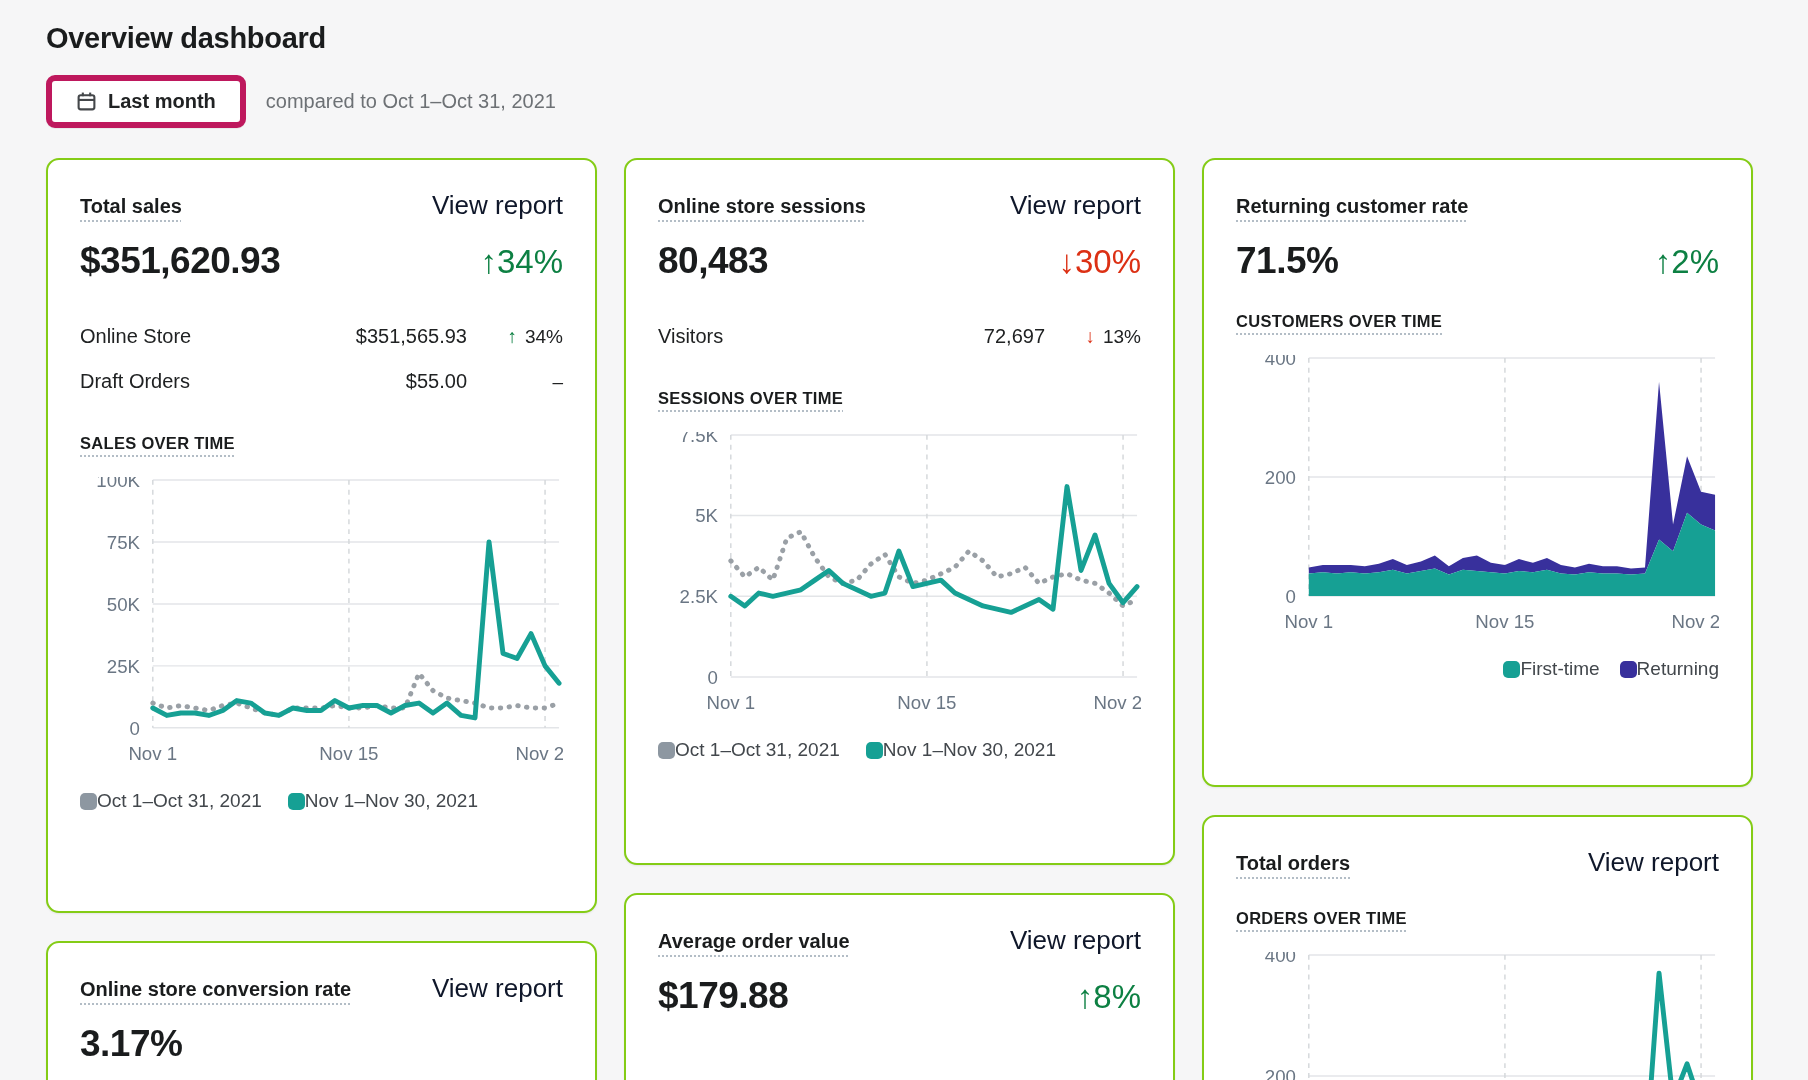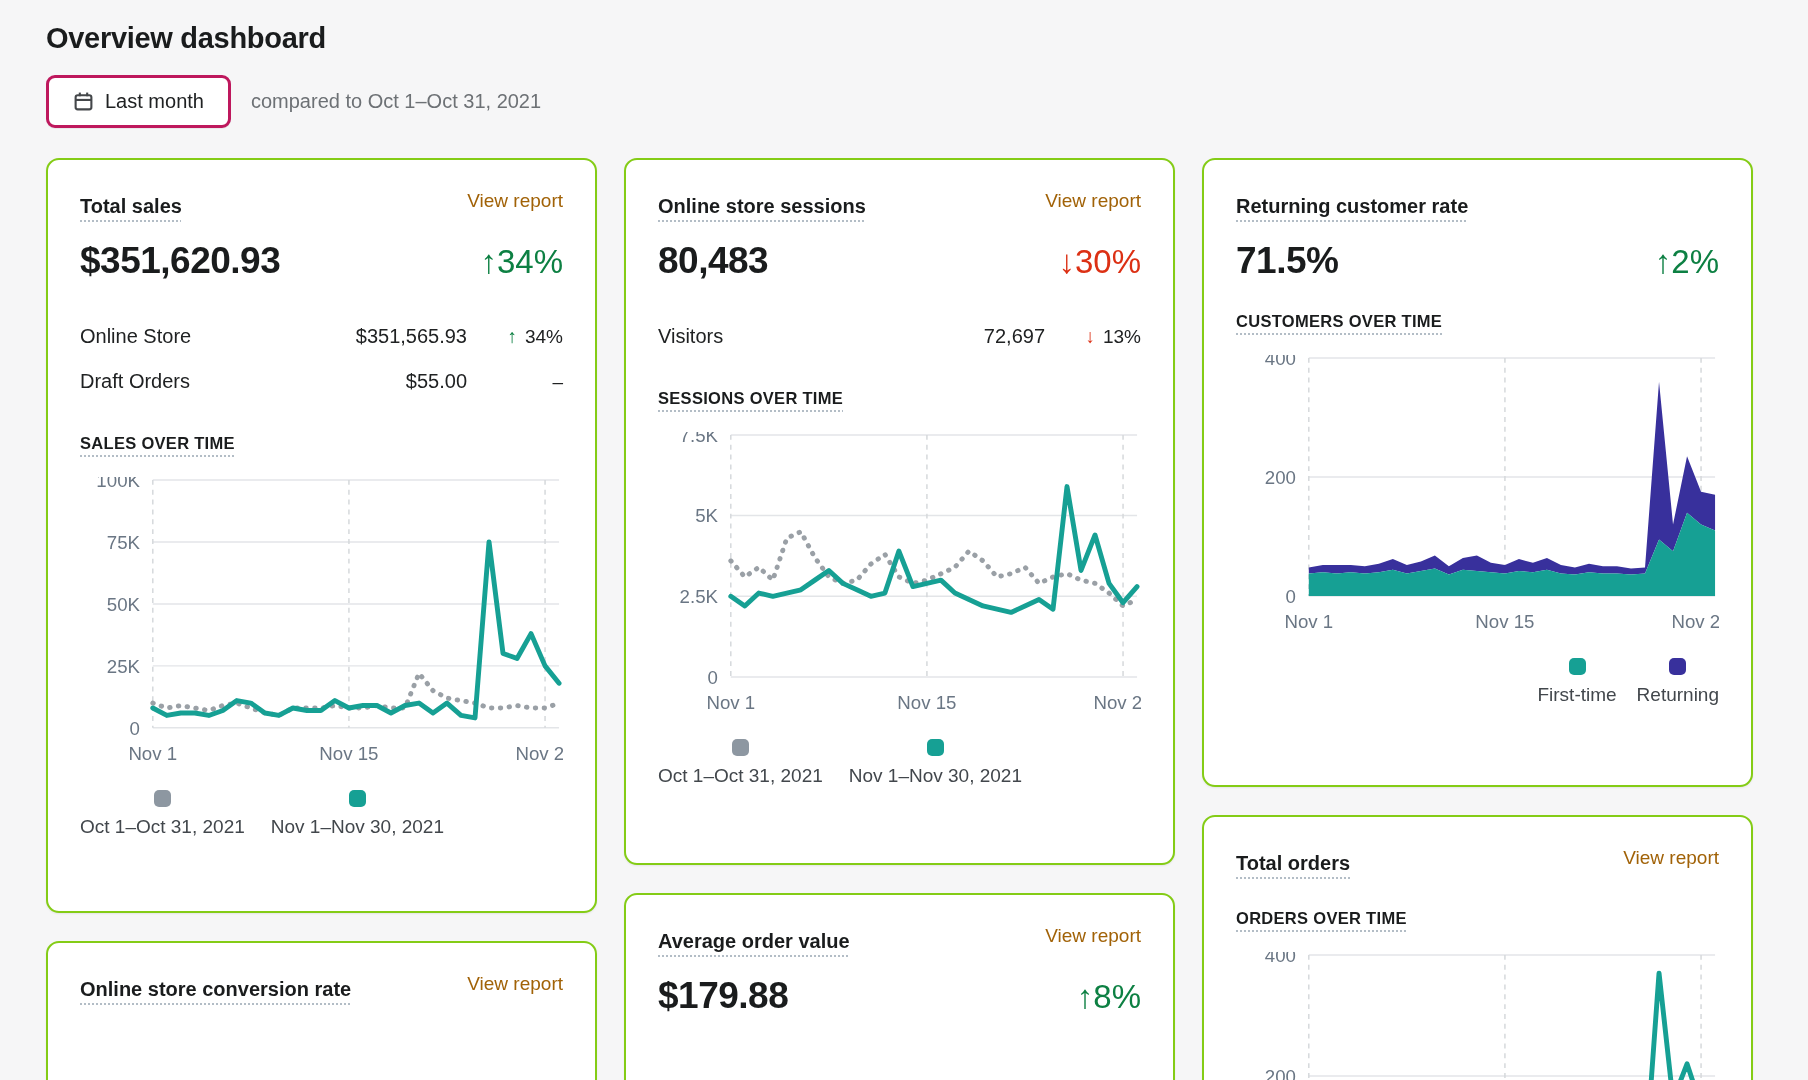--- a/index.html
+++ b/index.html
@@ -2,35 +2,35 @@
 <html><head>
 <meta charset="utf-8">
 <style>
   * { margin:0; padding:0; box-sizing:border-box; }
   html,body { width:1808px; height:1080px; overflow:hidden; background:#f6f6f7;
     font-family:"Liberation Sans","DejaVu Sans",sans-serif; color:#202223; }
   .page { padding:22px 46px 0 46px; }
   h1.page-title { font-size:29px; font-weight:700; letter-spacing:-0.3px; color:#1a1c1d; }
   .toolbar { display:flex; align-items:center; gap:20px; margin-top:20px; margin-bottom:30px; }
   .date-btn { display:inline-flex; align-items:center; gap:11px; height:53px; padding:0 24px;
-    background:#fff; border:3px solid #be185d; border-radius:9px; font-size:20px; font-weight:400;
+    background:#fff; border:6px solid #be185d; border-radius:9px; font-size:20px; font-weight:700;
     color:#202223; cursor:pointer; box-shadow:0 1px 0 rgba(0,0,0,.05);
     font-family:"Liberation Sans","DejaVu Sans",sans-serif; }
   .cal-icon { display:inline-flex; }
   .compare { font-size:20px; color:#6d7175; }
 
   .grid { display:grid; grid-template-columns:551px 551px 551px; column-gap:27px; }
   .col { display:flex; flex-direction:column; gap:28px; }
   .card { background:#fff; border:2px solid #84cc16; border-radius:13px;
     box-shadow:0 1px 2px rgba(0,0,0,.07); padding:30px 32px; }
 
   .card-head { display:flex; justify-content:space-between; align-items:flex-start; }
   .card-title { font-size:20px; font-weight:700; color:#1a1c1d; line-height:1.6; max-width:62%; }
   .du { text-decoration:underline dotted #b3bdc6 2px; text-underline-offset:7px; }
-  .view-report { font-size:19px; color:#a16207; cursor:pointer; text-decoration:none; white-space:nowrap; }
+  .view-report { font-size:26px; color:#0f172a; cursor:pointer; text-decoration:none; white-space:nowrap; }
 
   .value-row { display:flex; justify-content:space-between; align-items:baseline; margin-top:18px; }
   .big-value { font-size:37px; font-weight:700; letter-spacing:-0.5px; color:#1a1c1d; }
   .big-delta { font-size:33px; font-weight:400; }
   [data-dir="up"] { color:#0d8043; }
   [data-dir="down"] { color:#dc3014; }
   [data-dir="flat"] { color:#202223; }
 
   .rows { margin-top:32px; }
   .mrow { display:grid; grid-template-columns:1fr auto 96px; align-items:center; padding:11px 0; }
@@ -40,21 +40,21 @@
   .mdelta .arr { font-size:19px; }
 
   .section-label { font-size:16.5px; font-weight:700; letter-spacing:.3px; color:#1a1c1d;
     margin-top:30px; margin-bottom:24px; }
   .section-label .du { text-underline-offset:6px; }
   .chart svg { display:block; width:100%; }
   .tick { font-size:19px; fill:#6a7684; }
 
   .legend { display:flex; justify-content:flex-start; gap:26px; margin-top:22px; align-items:center; }
   .legend.right { justify-content:flex-end; gap:20px; }
-  .litem { display:inline-flex; align-items:center; gap:9px; font-size:19px; color:#42474c;flex-direction:column; }
+  .litem { display:inline-flex; align-items:center; font-size:19px; color:#42474c; }
   .sw { width:17px; height:17px; border-radius:5px; display:inline-block; }
   .sw-prev { background:#8d97a1; }
   .sw-curr { background:#16a094; }
   .sw-navy { background:#38309c; }
 </style>
 </head>
 <body>
 
 <div class="page">
 
@@ -139,20 +139,23 @@
               <span>Nov 1–Nov 30, 2021</span>
             </span>
         </div>
       </section>
 
       <section class="card" style="min-height:400px">
         <div class="card-head">
           <h2 class="card-title"><span class="du">Online store conversion rate</span></h2>
           <a class="view-report">View report</a>
         </div>
+        <div class="value-row">
+          <span class="big-value">3.17%</span>
+        </div>
       </section>
 
     </div>
 
     <div class="col">
 
       <section class="card" style="min-height:707px">
         <div class="card-head">
           <h2 class="card-title"><span class="du">Online store sessions</span></h2>
           <a class="view-report">View report</a>

